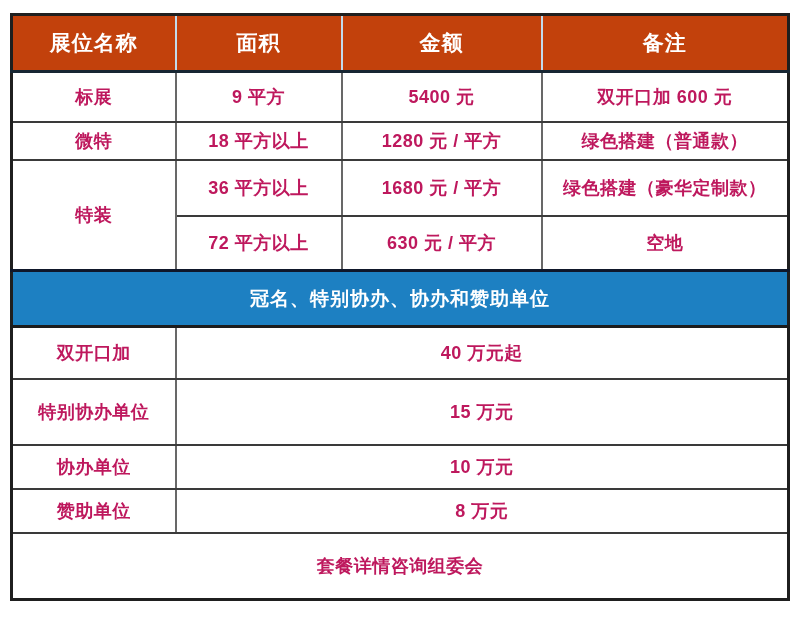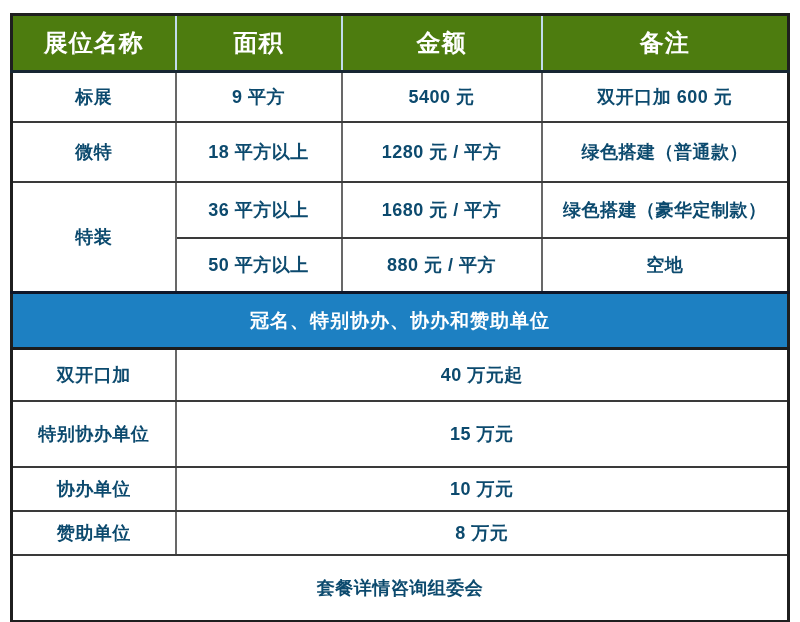--- a/index.html
+++ b/index.html
@@ -23,32 +23,32 @@
   }
   table.pricing th, table.pricing td {
     text-align: center;
     vertical-align: middle;
     padding: 0;
     overflow: hidden;
     white-space: nowrap;
   }
   
   tr.head th {
-    background: #4d7c0f;
+    background: #c2410c;
     color: #ffffff;
-    font-size: 24px;
+    font-size: 21px;
     font-weight: bold;
     border-right: 2px solid #c2dcee;
     border-bottom: 3px solid #172633;
     letter-spacing: 1px;
   }
   tr.head th:last-child { border-right: none; }
   
   td.b {
-    color: #0c4a6e;
+    color: #be185d;
     font-size: 18px;
     font-weight: bold;
     background: #ffffff;
     border-top: 2px solid #3a3a3a;
     border-bottom: 2px solid #3a3a3a;
     border-left: 2px solid #686868;
     border-right: 2px solid #686868;
     letter-spacing: 0.5px;
   }
   
@@ -82,37 +82,37 @@
       <th>备注</th>
     </tr>
 
     <tr style="height:50px">
       <td class="b">标展</td>
       <td class="b">9 平方</td>
       <td class="b">5400 元</td>
       <td class="b">双开口加 600 元</td>
     </tr>
 
-    <tr style="height:60px">
+    <tr style="height:38px">
       <td class="b">微特</td>
       <td class="b">18 平方以上</td>
       <td class="b">1280 元 / 平方</td>
       <td class="b">绿色搭建（普通款）</td>
     </tr>
 
     <tr style="height:56px">
       <td class="b" rowspan="2">特装</td>
       <td class="b">36 平方以上</td>
       <td class="b">1680 元 / 平方</td>
       <td class="b">绿色搭建（豪华定制款）</td>
     </tr>
 
     <tr style="height:55px">
-      <td class="b">50 平方以上</td>
-      <td class="b">880 元 / 平方</td>
+      <td class="b">72 平方以上</td>
+      <td class="b">630 元 / 平方</td>
       <td class="b">空地</td>
     </tr>
 
     <tr style="height:56px">
       <td class="banner" colspan="4">冠名、特别协办、协办和赞助单位</td>
     </tr>
 
     <tr style="height:52px">
       <td class="b">双开口加</td>
       <td class="b" colspan="3">40 万元起</td>

